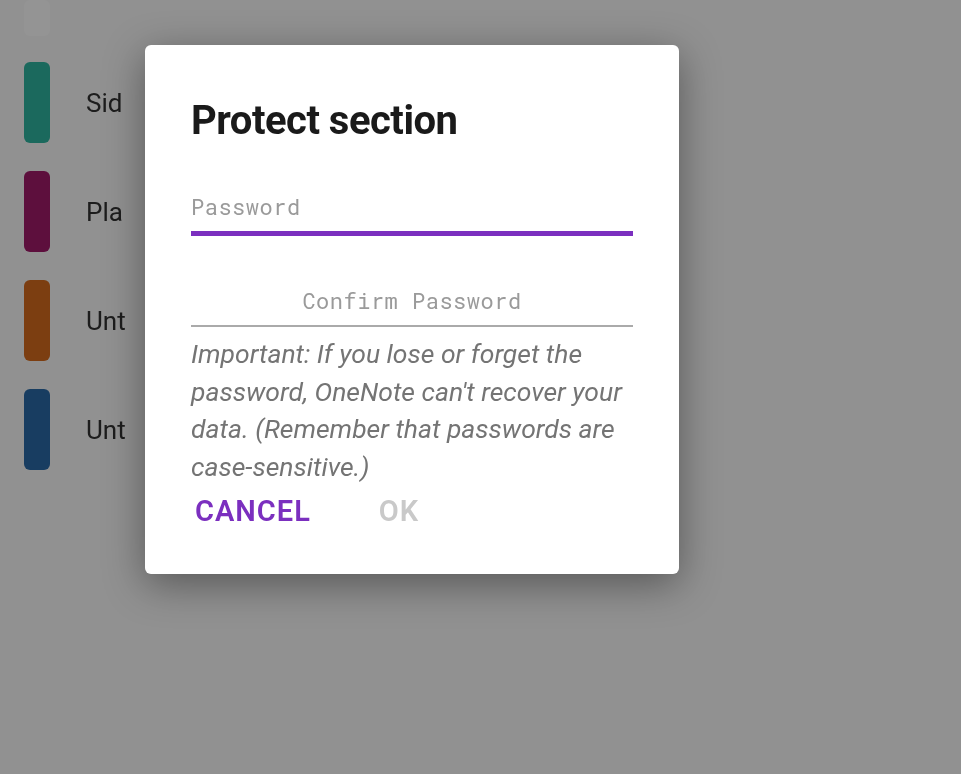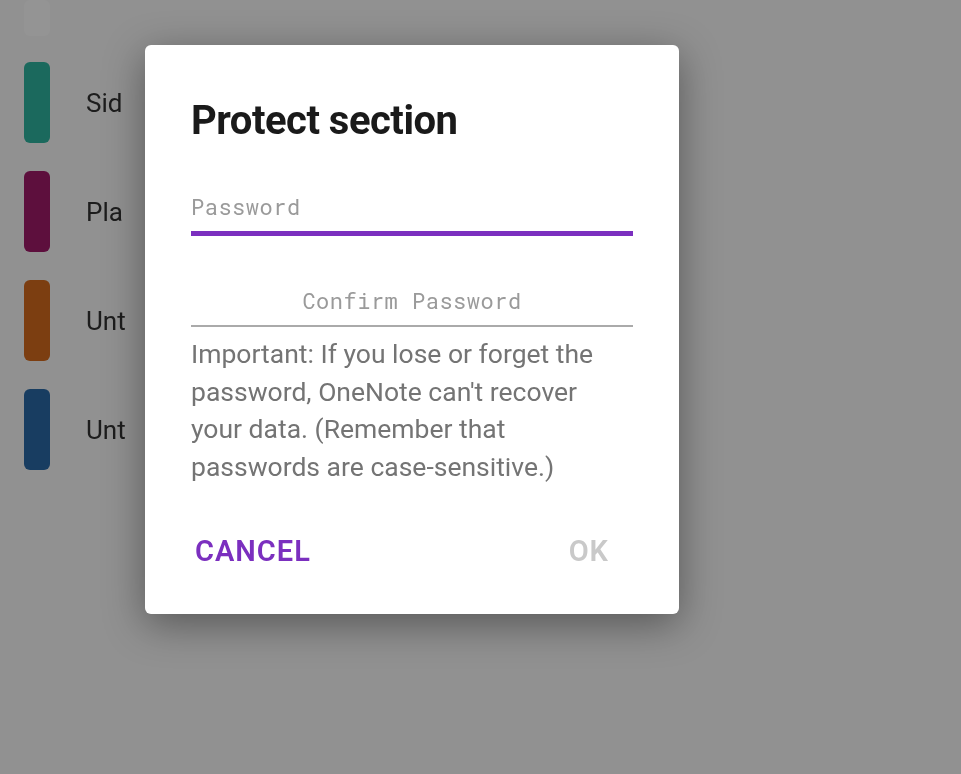--- a/index.html
+++ b/index.html
@@ -111,26 +111,26 @@
     .input-field.secondary {
       border-bottom: 2px solid #aaaaaa;
       margin-bottom: 8px;
       text-align: center;
     }
 
     .dialog-warning {
       font-size: 26.5px;
       color: #747474;
       line-height: 1.42;
-      margin-bottom: 40px;
+      font-style: italic;
     }
 
     .dialog-actions {
       display: flex;
-      justify-content: space-between;
+      justify-content: flex-start;
       gap: 60px;
       padding-right: 20px;
       padding-bottom: 10px;
     }
 
     .dialog-btn {
       background: none;
       border: none;
       font-size: 29px;
       font-weight: 600;

